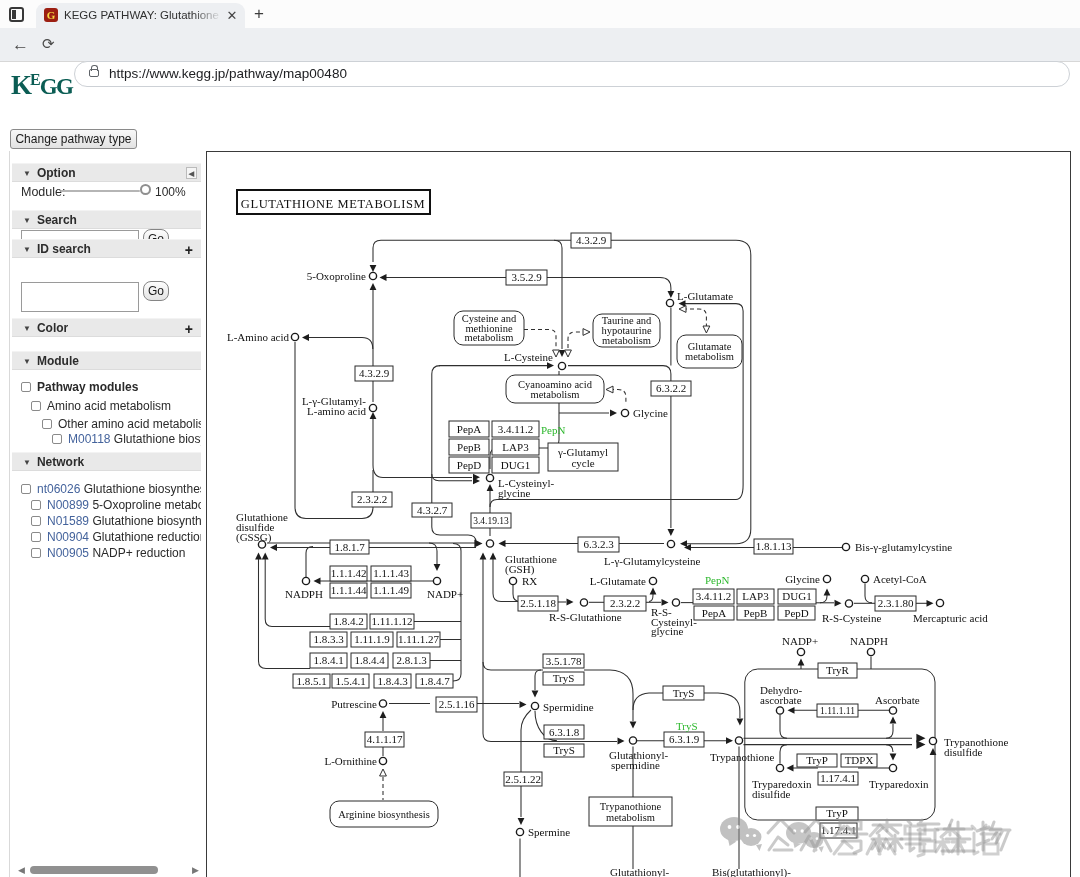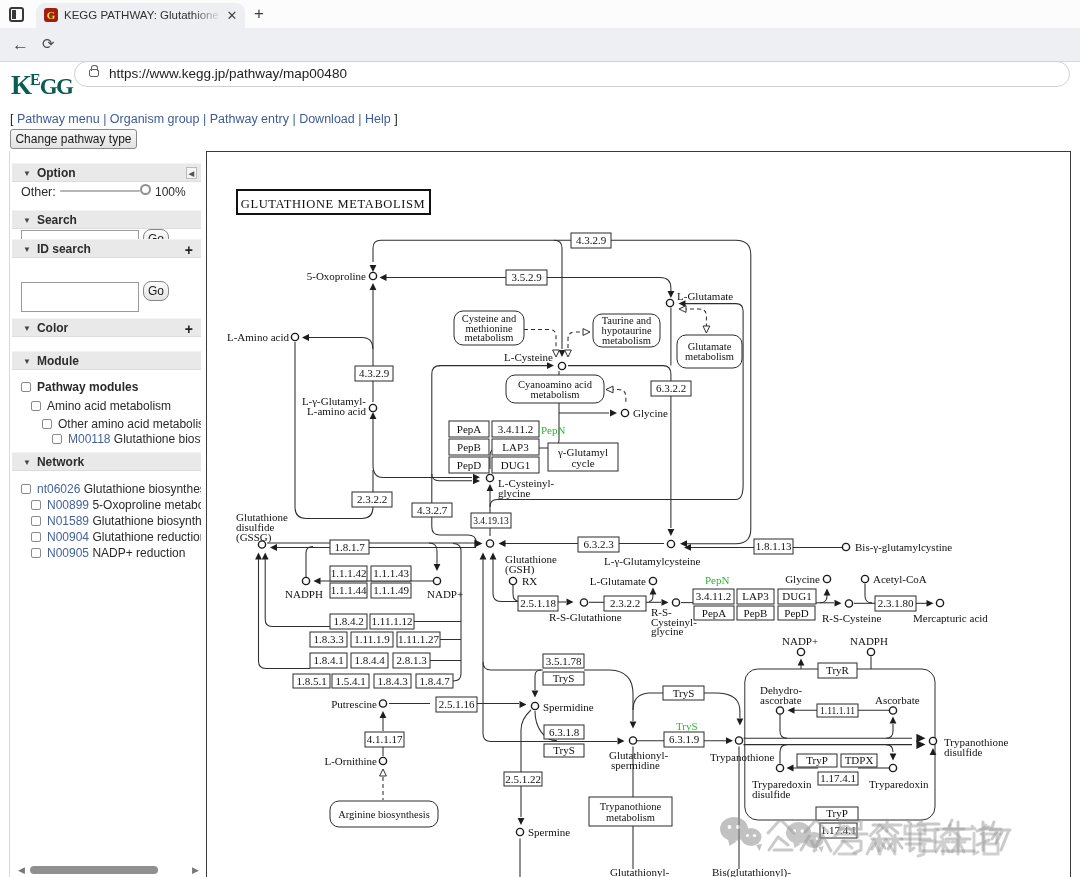--- a/index.html
+++ b/index.html
@@ -69,26 +69,25 @@
 <div id="toolbar">
   <div class="navbtn" style="left:12px;font-size:17px;">←</div>
   <div class="navbtn" style="left:42px;font-size:15px;">⟳</div>
   <div id="urlbar">
     <div id="lock"></div>
     <div id="url">https://www.kegg.jp/pathway/map00480</div>
   </div>
 </div>
 
 <div id="klogo"><span style="font-size:27px;letter-spacing:-2px;">K</span><span style="font-size:16px;vertical-align:9px;letter-spacing:-1px;">E</span><span style="font-size:23px;letter-spacing:-1.5px;">GG</span></div>
-<div id="klinks">[ <a>Pathway menu</a> <span class="lnk">|</span> <a>Organism group</a> <span class="lnk">|</span> <a>Pathway entry</a> <span class="lnk">|</span> <a>Download</a> <span class="lnk">|</span> <a>Help</a> ]</div>
 <div id="kbtn">Change pathway type</div>
 
 <div id="side">
   <div class="hdr" style="top:12px;"><span class="tri">▼</span>Option<div id="collbtn">◀</div></div>
-  <div style="position:absolute;left:11px;top:34px;font-size:12.5px;color:#2a2a2a;">Other:</div>
+  <div style="position:absolute;left:11px;top:34px;font-size:12.5px;color:#2a2a2a;">Module:</div>
   <div style="position:absolute;left:50px;top:39px;width:80px;height:2px;background:#b5b5b5;border-radius:1px;"></div>
   <div style="position:absolute;left:130px;top:33px;width:11px;height:11px;border:2.5px solid #8f8f8f;border-radius:50%;background:#fff;"></div>
   <div style="position:absolute;left:145px;top:34px;font-size:12px;color:#2a2a2a;">100%</div>
   <div class="hdr" style="top:51px;margin-top:8px;"><span class="tri">▼</span>Search</div>
   <div class="inp" style="left:11px;top:79px;width:118px;height:17px;"></div>
   <div class="gobtn" style="left:133px;top:78px;">Go</div>
   <div class="hdr" style="top:88px;"><span class="tri">▼</span>ID search<span class="plus">+</span></div>
   <div class="inp" style="left:11px;top:131px;width:118px;height:30px;"></div>
   <div class="gobtn" style="left:133px;top:130px;">Go</div>
   <div class="hdr" style="top:167px;"><span class="tri">▼</span>Color<span class="plus">+</span></div>

